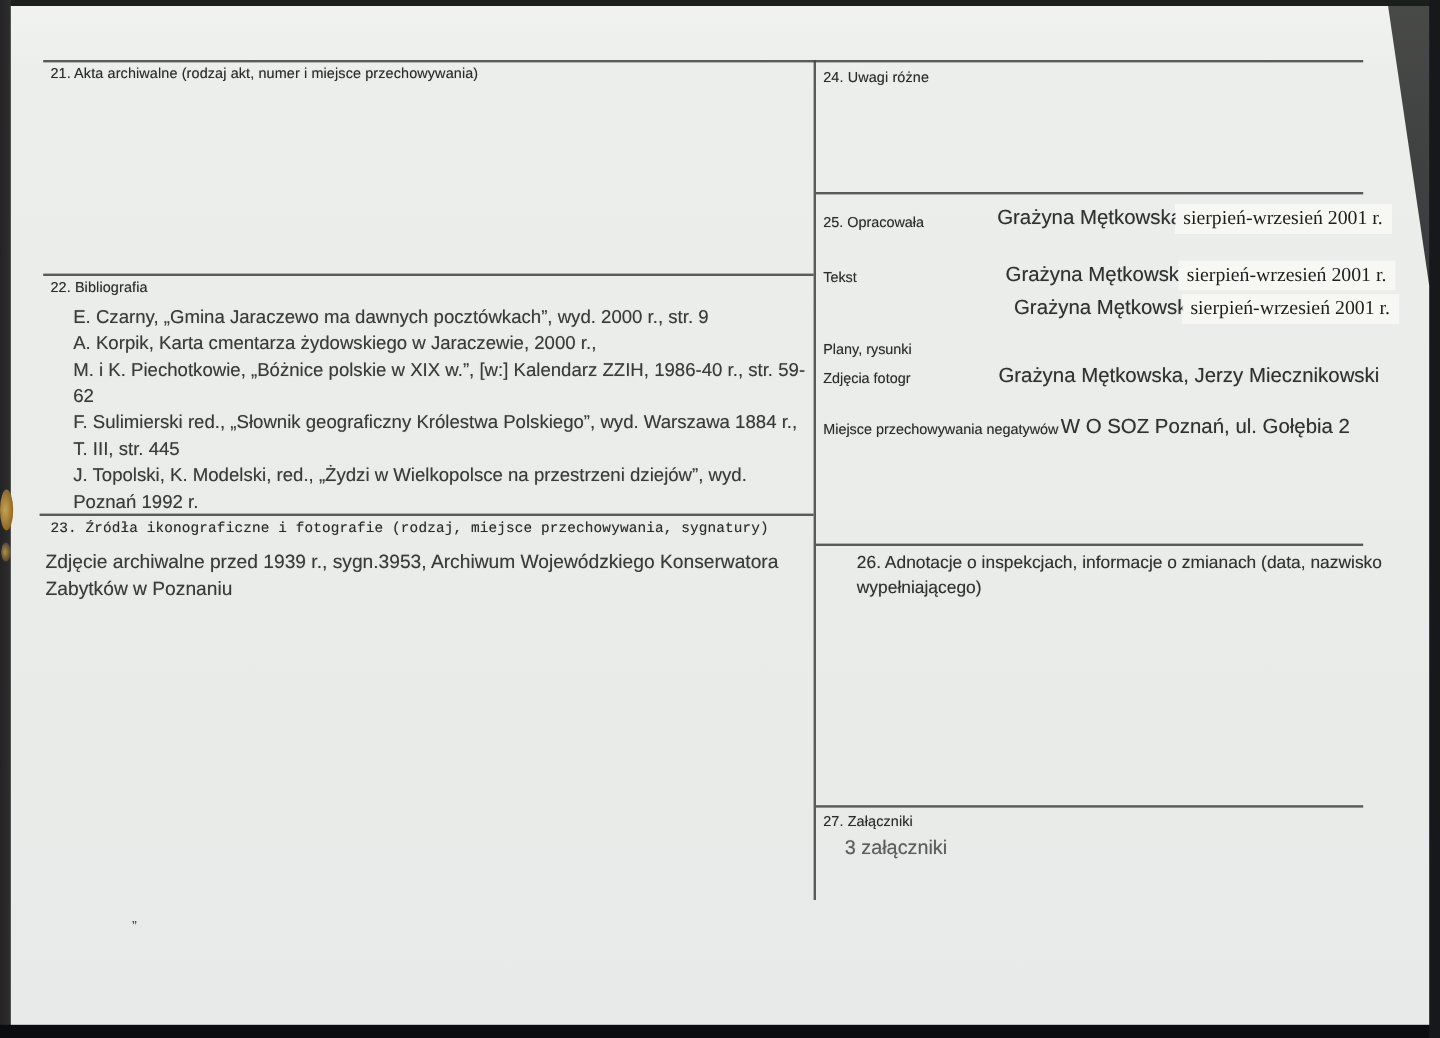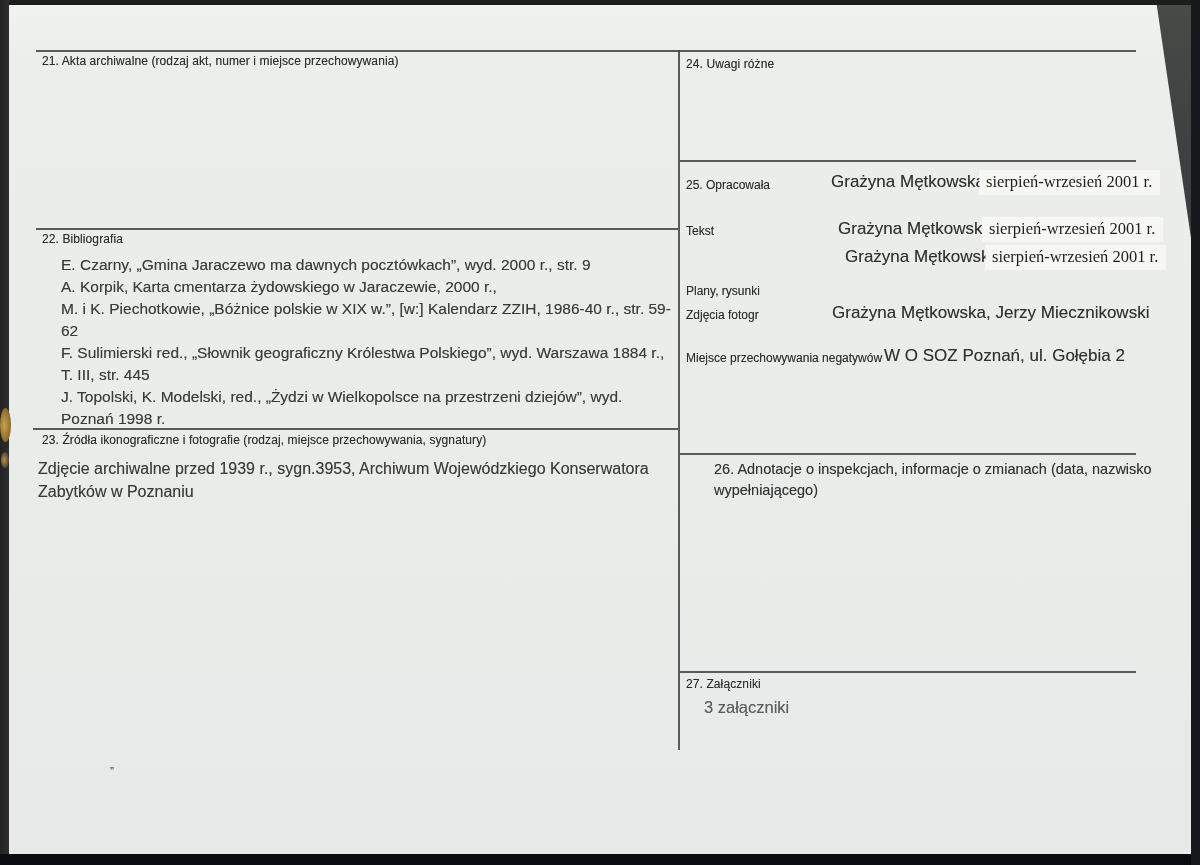--- a/index.html
+++ b/index.html
@@ -56,24 +56,24 @@
 
   <div class="hdr txt" style="left:42px; top:54px;">21. Akta archiwalne (rodzaj akt, numer i miejsce przechowywania)</div>
 
   <div class="hdr txt" style="left:42px; top:232px;">22. Bibliografia</div>
 
   <div class="body15 txt" style="left:61px; top:254px; width:618px;">
     <p class="bib-entry">E. Czarny, „Gmina Jaraczewo ma dawnych pocztówkach”, wyd. 2000 r., str. 9</p>
     <p class="bib-entry">A. Korpik, Karta cmentarza żydowskiego w Jaraczewie, 2000 r.,</p>
     <p class="bib-entry">M. i K. Piechotkowie, „Bóżnice polskie w XIX w.”, [w:] Kalendarz ZZIH, 1986-40 r., str. 59-62</p>
     <p class="bib-entry">F. Sulimierski red., „Słownik geograficzny Królestwa Polskiego”, wyd. Warszawa 1884 r., T. III, str. 445</p>
-    <p class="bib-entry">J. Topolski, K. Modelski, red., „Żydzi w Wielkopolsce na przestrzeni dziejów”, wyd. Poznań 1998 r.</p>
+    <p class="bib-entry">J. Topolski, K. Modelski, red., „Żydzi w Wielkopolsce na przestrzeni dziejów”, wyd. Poznań 1992 r.</p>
   </div>
 
-  <div class="hdr txt" style="left:42px; top:433px;">23. Źródła ikonograficzne i fotografie (rodzaj, miejsce przechowywania, sygnatury)</div>
+  <div class="hdr txt" style="left:42px; top:433px;font-family:Liberation Mono, monospace;">23. Źródła ikonograficzne i fotografie (rodzaj, miejsce przechowywania, sygnatury)</div>
 
   <div class="body15 txt" style="left:38px; top:457px; width:632px; line-height:23px; font-size:16px;">Zdjęcie archiwalne przed 1939 r., sygn.3953, Archiwum Wojewódzkiego Konserwatora Zabytków w Poznaniu</div>
 
   <div class="hdr txt" style="left:686px; top:57px;">24. Uwagi różne</div>
 
   <div class="lbl txt" style="left:686px; top:178px;text-align:right;">25. Opracowała</div>
   <div class="value txt" style="left:831px; top:172px;">Grażyna Mętkowska</div>
   <div class="datebox" style="left:980px; top:171px;">sierpień-wrzesień 2001 r.</div>
 
   <div class="lbl txt" style="left:686px; top:224px;">Tekst</div>

